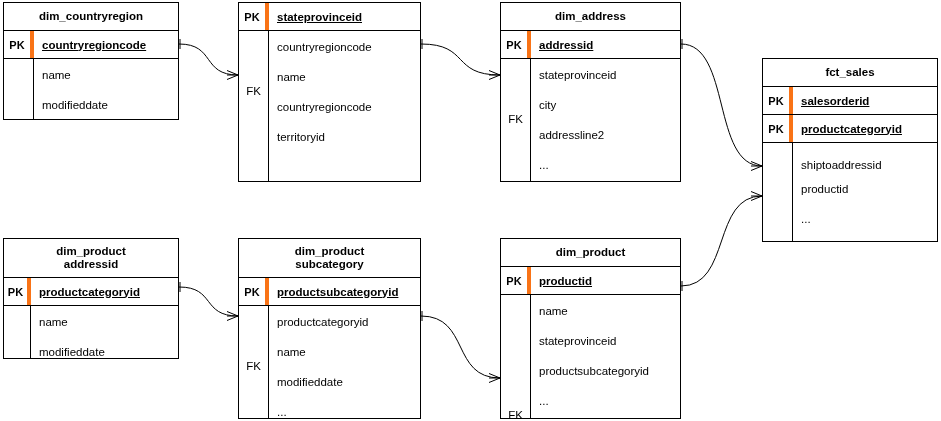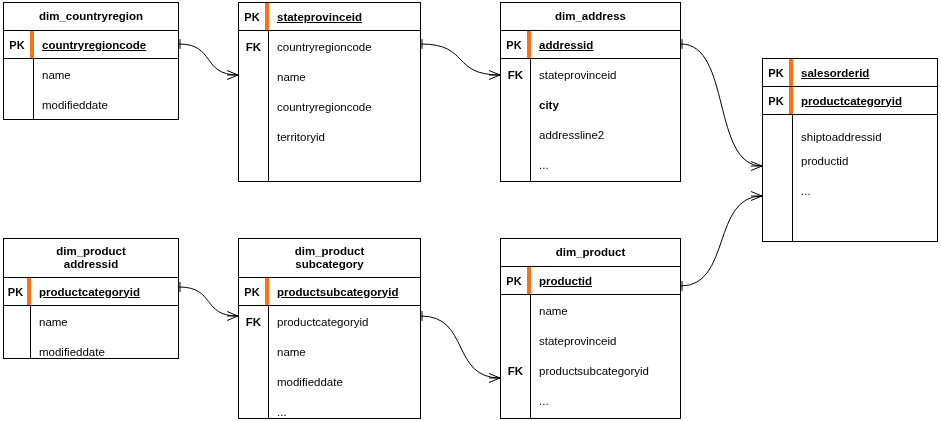--- a/index.html
+++ b/index.html
@@ -75,24 +75,25 @@
     box-sizing: border-box;
     flex: 0 0 auto;
     border-right: 1px solid #000000;
     position: relative;
   }
   .body-keycol .fk-mark {
     position: absolute;
     left: 0;
     width: 100%;
     text-align: center;
-    font-weight: bold;
+    font-weight: normal;
     font-size: 11.5px;
     color: #000000;
     line-height: 14px;
+    margin-top: 44px;
   }
   .body-attrcol {
     box-sizing: border-box;
     flex: 1 1 auto;
     position: relative;
   }
   .body-attrcol .attr-line {
     position: absolute;
     left: 8px;
     font-size: 11.5px;
@@ -199,27 +200,30 @@
         <div class="ent-row" style="height: 28px;">
           <div class="key-cell" style="width: 30px;">PK</div>
           <div class="attr-cell pk">addressid</div>
         </div>
         <div class="body-block">
           <div class="body-keycol" style="width: 30px;">
             <div class="fk-mark" style="top: 9px;">FK</div>
           </div>
           <div class="body-attrcol">
             <div class="attr-line" style="top: 9px;">stateprovinceid</div>
-            <div class="attr-line" style="top: 39px; font-weight: bold;">city</div>
+            <div class="attr-line" style="top: 39px;">city</div>
             <div class="attr-line" style="top: 69px;">addressline2</div>
             <div class="attr-line" style="top: 99px;">...</div>
           </div>
         </div>
       </div>
       <div class="entity" style="left: 762px; top: 58px; width: 176px; height: 184px; display: flex; flex-direction: column;">
+        <div class="ent-header" style="height: 28px;">
+          <div>fct_sales</div>
+        </div>
         <div class="ent-row" style="height: 28px;">
           <div class="key-cell" style="width: 30px;">PK</div>
           <div class="attr-cell pk">salesorderid</div>
         </div>
         <div class="ent-row" style="height: 28px;">
           <div class="key-cell" style="width: 30px;">PK</div>
           <div class="attr-cell pk">productcategoryid</div>
         </div>
         <div class="body-block">
           <div class="body-keycol" style="width: 30px;"></div>

